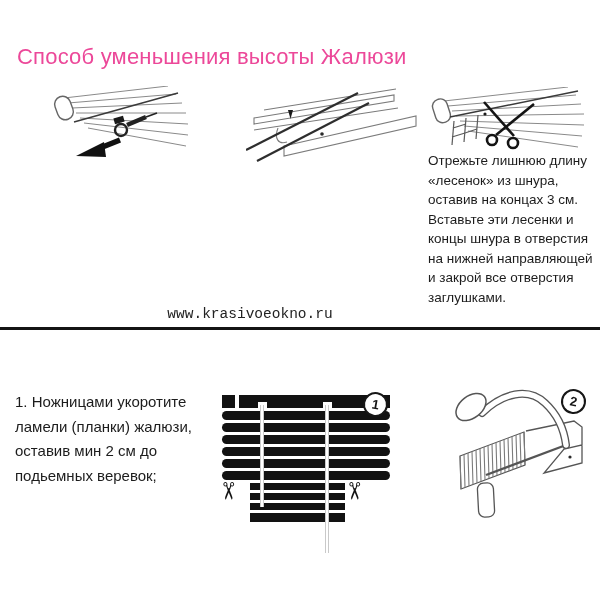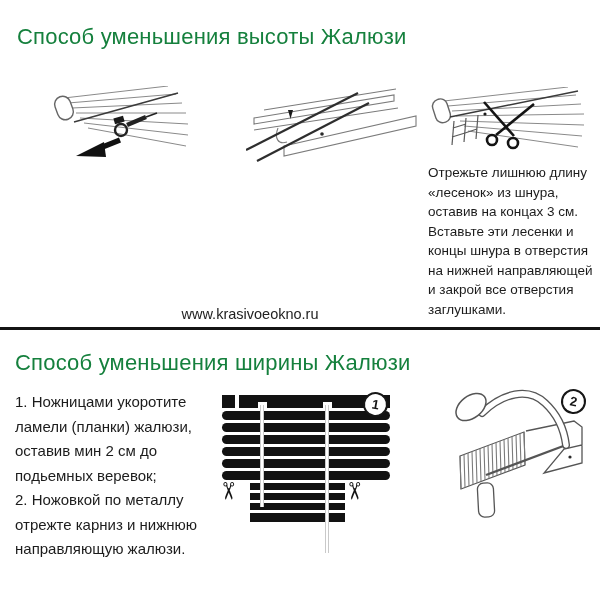--- a/index.html
+++ b/index.html
@@ -1,29 +1,29 @@
 <!DOCTYPE html>
 <html><head>
 <meta charset="utf-8">
 <style>
   html,body { margin:0; padding:0; background:#ffffff; }
   .page {
     position:relative; width:600px; height:600px; background:#ffffff;
     font-family:"Liberation Sans", sans-serif; color:#1c1c1c; overflow:hidden;
   }
-  .title { position:absolute; font-size:22px; font-weight:400; color:#15803d; letter-spacing:.2px; white-space:nowrap; }
+  .title { position:absolute; font-size:22px; font-weight:400; color:#ec4899; letter-spacing:.2px; white-space:nowrap;margin-top:20px; }
   #title-height { left:17px; top:24px; }
   #title-width  { left:15px; top:350px; }
 
   .step-text { position:absolute; font-size:13.5px; line-height:19.5px; }
   #step1-text { left:10px;  top:151px; width:214px; }
   #step2-text { left:250px; top:151px; width:158px; }
-  #step3-text { left:428px; top:163px; width:168px; }
+  #step3-text { left:428px; top:151px; width:168px; }
 
-  #website { position:absolute; left:0; top:306px; width:500px; text-align:center; font-size:14.5px; color:#222; }
+  #website { position:absolute; left:0; top:306px; width:500px; text-align:center; font-size:14.5px; color:#222;font-family:Liberation Mono, monospace; }
   #divider { position:absolute; left:0; top:327px; width:600px; height:3px; background:#141414; }
 
   #width-instructions { position:absolute; left:15px; top:390px; width:210px; font-size:15px; line-height:24.5px; }
   #width-instructions p { margin:0; }
 
   .fig { position:absolute; }
   #fig-unscrew { left:18px;  top:86px; }
   #fig-rail    { left:246px; top:88px; }
   #fig-ladders { left:428px; top:87px; }
   #fig-hacksaw { left:448px; top:383px; }
@@ -121,25 +121,23 @@
       <circle cx="64" cy="53" r="5"></circle>
       <circle cx="85" cy="56" r="5"></circle>
     </g>
   </svg>
 
   <div class="step-text" id="step3-text">Отрежьте лишнюю длину «лесенок» из шнура, оставив на концах 3 см. Вставьте эти лесенки и концы шнура в отверстия на нижней направляющей и закрой все отверстия заглушками.</div>
 
   <div id="website">www.krasivoeokno.ru</div>
   <div id="divider"></div>
 
-  <div class="title" id="title-width">Способ уменьшения ширины Жалюзи</div>
 
   <div id="width-instructions">
     <p>1. Ножницами укоротите ламели (планки) жалюзи, оставив мин 2 см до подьемных веревок;</p>
-    <p>2. Ножовкой по металлу отрежте карниз и нижнюю направляющую жалюзи.</p>
   </div>
 
   <div id="fig-blinds">
     <div class="bl-header">
       <div class="bl-tab"></div>
       <div class="bl-bar">
         <div class="bl-notch" style="left:19px"></div>
         <div class="bl-notch" style="left:84px"></div>
       </div>
       <div class="bl-tab"></div>

